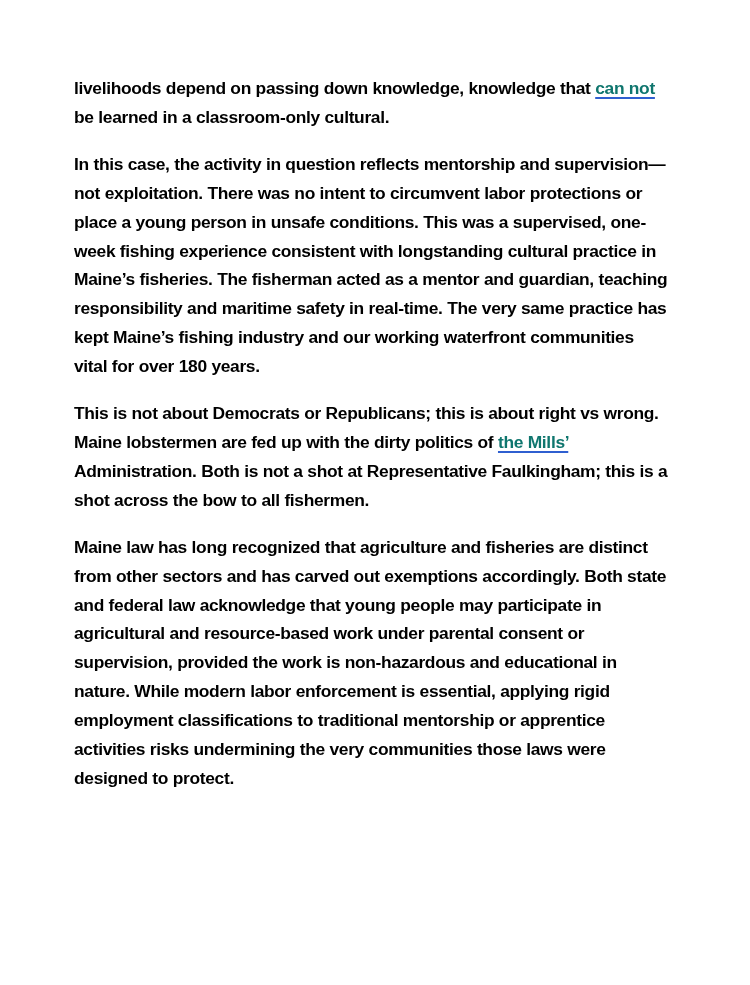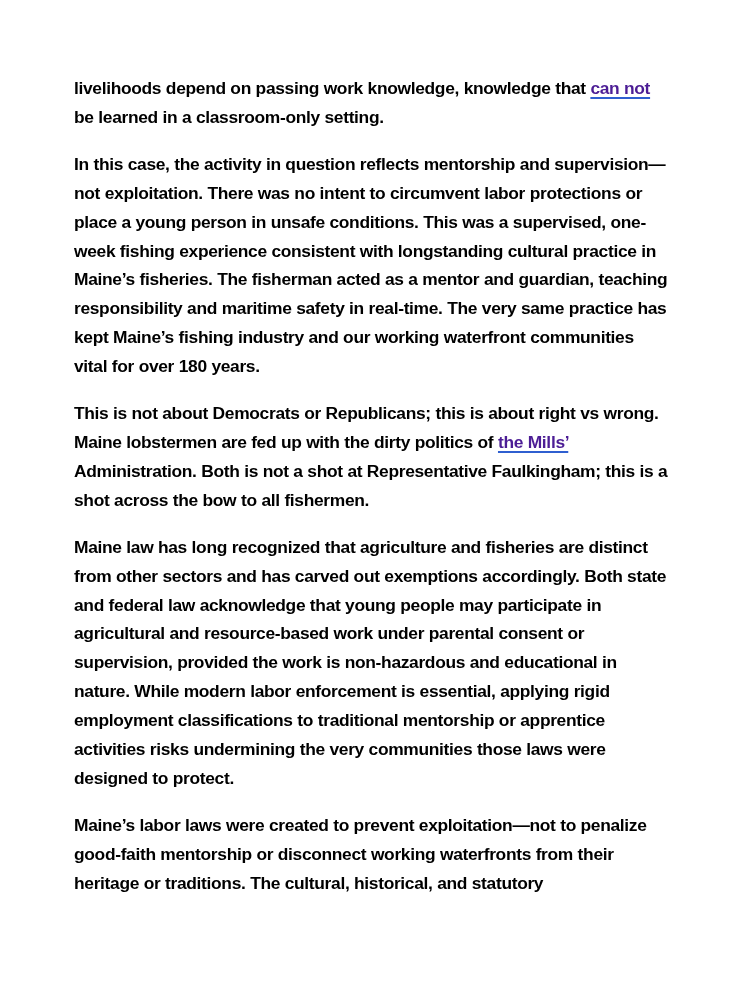--- a/index.html
+++ b/index.html
@@ -45,31 +45,30 @@
     font-stretch: semi-condensed;
     transform-origin: left top;
   }
 
   p.para:last-child {
     margin-bottom: 0;
   }
 
   
   span.ul-blue {
-    color: #4c1d95;
+    color: #0f766e;
     text-decoration: underline;
     text-decoration-color: #2f5fd0;
     text-decoration-thickness: 1.6px;
     text-underline-offset: 3.2px;
   }
 </style>
 </head>
 <body>
 
 <div id="page">
   <div id="doc-body">
-      <p class="para"><span>livelihoods depend on passing work knowledge, knowledge that </span><span class="ul-blue">can not</span><span> be learned in a classroom-only setting.</span></p>
+      <p class="para"><span>livelihoods depend on passing down knowledge, knowledge that </span><span class="ul-blue">can not</span><span> be learned in a classroom-only cultural.</span></p>
       <p class="para"><span>In this case, the activity in question reflects mentorship and supervision—not exploitation. There was no intent to circumvent labor protections or place a young person in unsafe conditions.  This was a supervised, one-week fishing experience consistent with longstanding cultural practice in Maine’s fisheries. The fisherman acted as a mentor and guardian, teaching responsibility and maritime safety in real-time. The very same practice has kept Maine’s fishing industry and our working waterfront communities vital for over 180 years.</span></p>
       <p class="para"><span>This is not about Democrats or Republicans; this is about right vs wrong. Maine lobstermen are fed up with the dirty politics of </span><span class="ul-blue">the Mills’</span><span> Administration.  Both is not a shot at Representative Faulkingham; this is a shot across the bow to all fishermen.</span></p>
       <p class="para"><span>Maine law has long recognized that agriculture and fisheries are distinct from other sectors and has carved out exemptions accordingly. Both state and federal law acknowledge that young people may participate in agricultural and resource-based work under parental consent or supervision, provided the work is non-hazardous and educational in nature. While modern labor enforcement is essential, applying rigid employment classifications to traditional mentorship or apprentice activities risks undermining the very communities those laws were designed to protect.</span></p>
-      <p class="para"><span>Maine’s labor laws were created to prevent exploitation—not to penalize good-faith mentorship or disconnect working waterfronts from their heritage or traditions. The cultural, historical, and statutory</span></p>
     </div>
 </div>
 
 </body></html>

